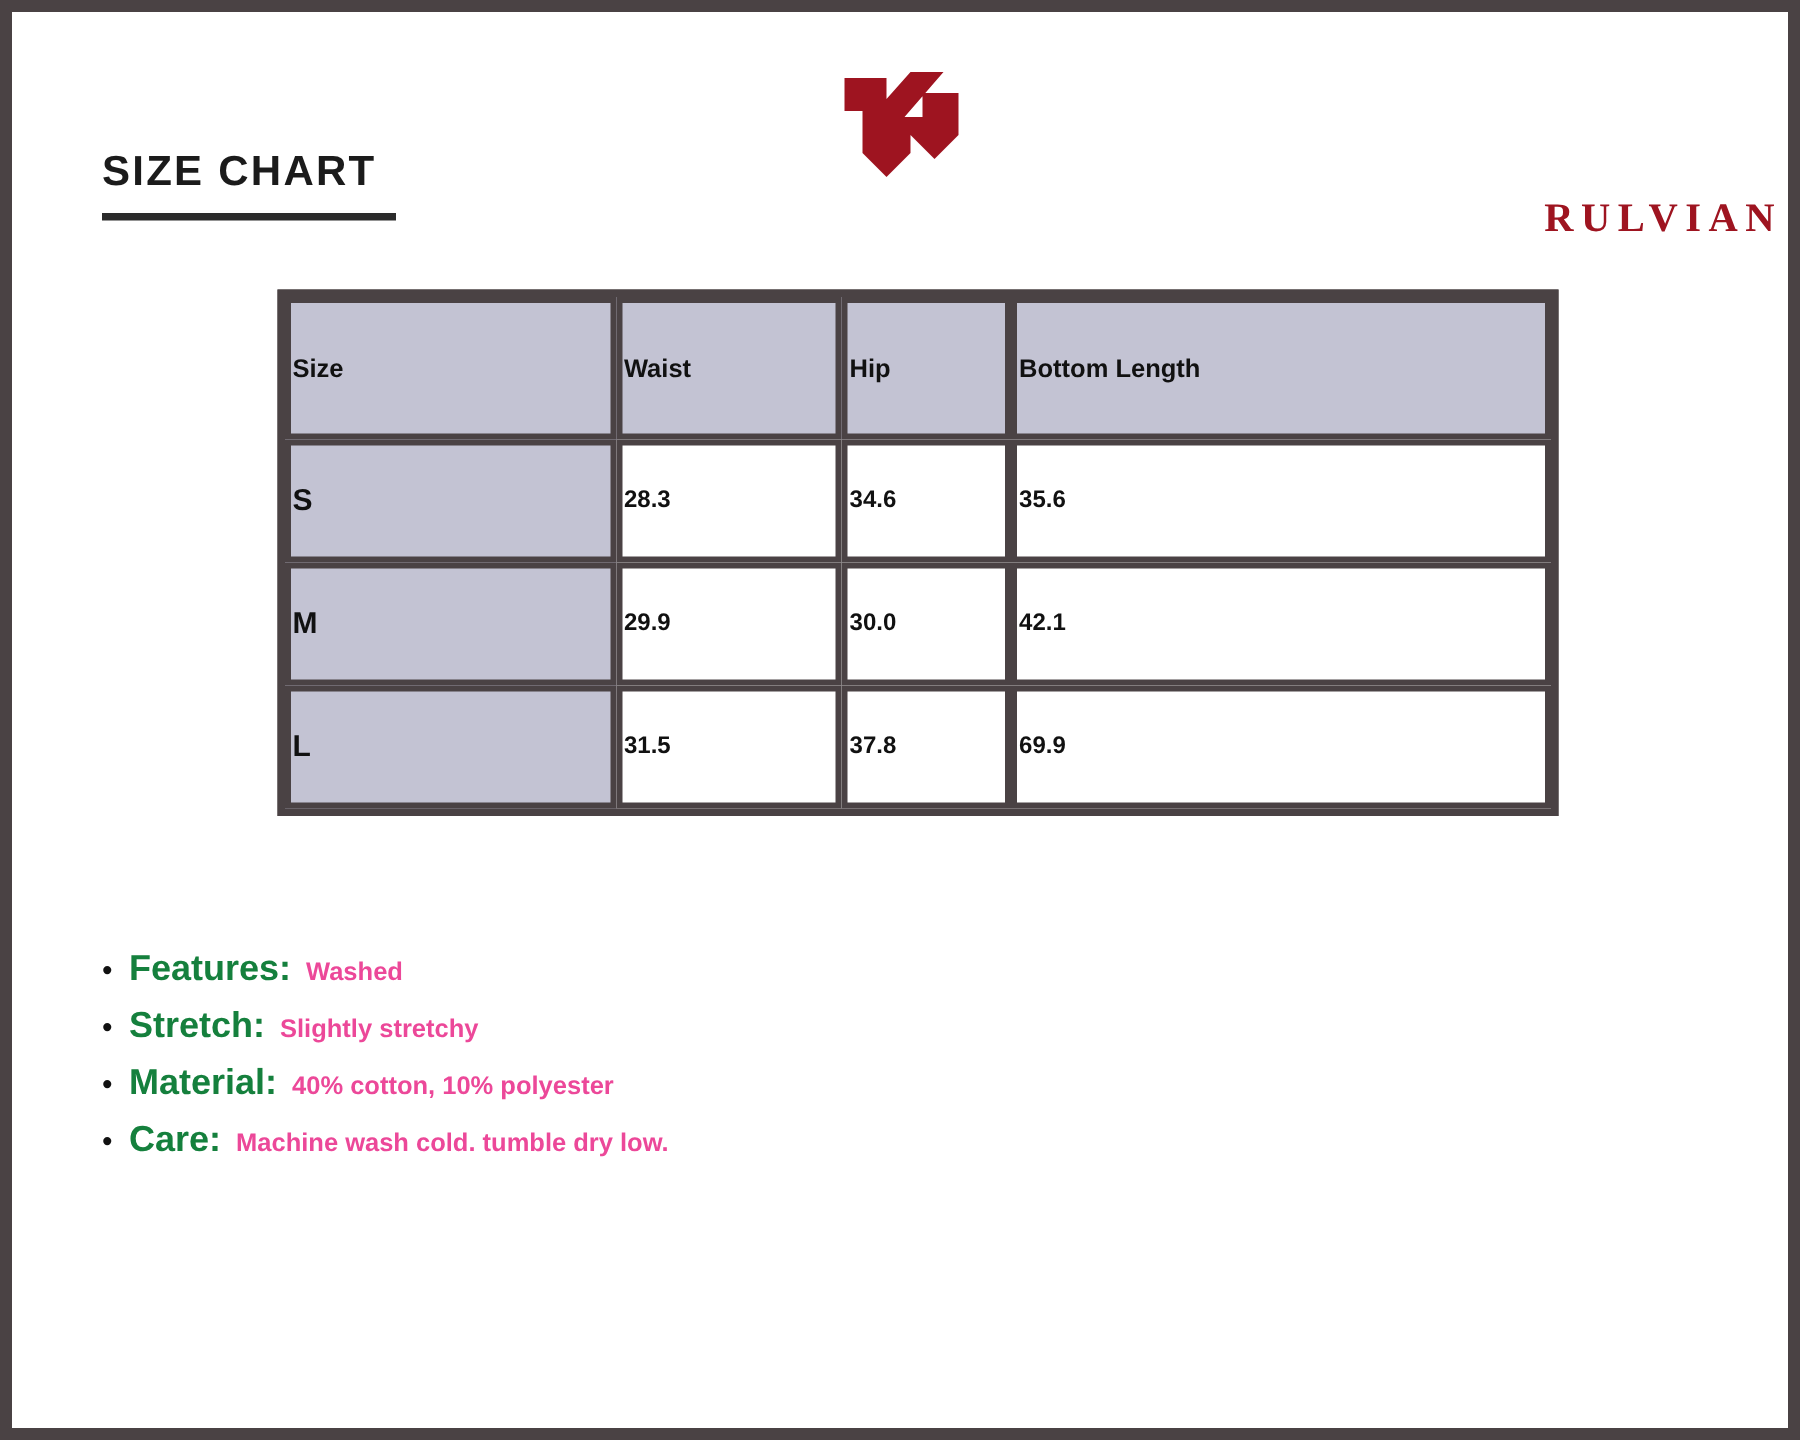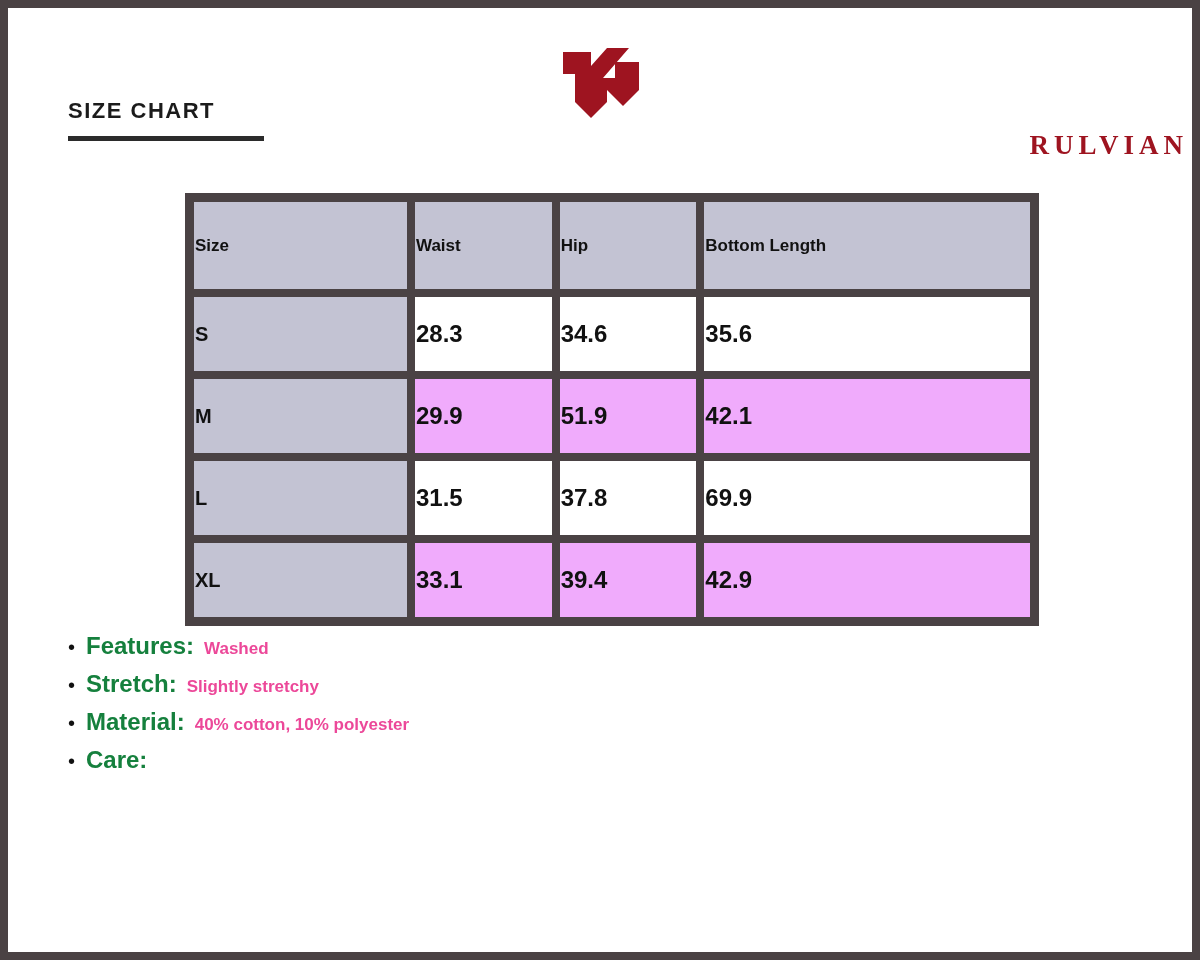--- a/index.html
+++ b/index.html
@@ -35,21 +35,21 @@
     height: 100%;
   }
 
   
   .title-block {
     position: absolute;
     left: 56px;
     top: 86px;
   }
   .title {
-    font-size: 22px;
+    font-size: 28px;
     font-weight: bold;
     letter-spacing: 1.5px;
     color: #1b1b1b;
     font-family: "Liberation Sans", sans-serif;
   }
   .title-rule {
     margin-top: 12px;
     width: 196px;
     height: 5px;
     background: #2b2b2b;
@@ -105,25 +105,25 @@
     height: 85px;
   }
   td.size-cell {
     background: #c3c3d3;
     font-size: 20px;
     height: 72px;
     width: 211px;
   }
   td.val-cell {
     background: #ffffff;
-    font-size: 24px;
+    font-size: 16px;
     height: 72px;
   }
   tr.alt td.val-cell {
-    background: #f0abfc;
+    background: #ffffff;
   }
 
   
   .info {
     position: absolute;
     left: 56px;
     top: 620px;
     width: 1000px;
   }
   .info-row {
@@ -188,35 +188,29 @@
             </tr>
             <tr>
               <td class="size-cell">S</td>
               <td class="val-cell">28.3</td>
               <td class="val-cell">34.6</td>
               <td class="val-cell">35.6</td>
             </tr>
             <tr class="alt">
               <td class="size-cell">M</td>
               <td class="val-cell">29.9</td>
-              <td class="val-cell">51.9</td>
+              <td class="val-cell">30.0</td>
               <td class="val-cell">42.1</td>
             </tr>
             <tr>
               <td class="size-cell">L</td>
               <td class="val-cell">31.5</td>
               <td class="val-cell">37.8</td>
               <td class="val-cell">69.9</td>
             </tr>
-            <tr class="alt">
-              <td class="size-cell">XL</td>
-              <td class="val-cell">33.1</td>
-              <td class="val-cell">39.4</td>
-              <td class="val-cell">42.9</td>
-            </tr>
           </tbody>
         </table>
       </div>
 
       <div class="info">
         <div class="info-row">
           <span class="bullet">•</span>
           <span class="info-label">Features:</span>
           <span class="info-value">Washed</span>
         </div>
@@ -226,18 +220,19 @@
           <span class="info-value">Slightly stretchy</span>
         </div>
         <div class="info-row">
           <span class="bullet">•</span>
           <span class="info-label">Material:</span>
           <span class="info-value">40% cotton, 10% polyester</span>
         </div>
         <div class="info-row">
           <span class="bullet">•</span>
           <span class="info-label">Care:</span>
+          <span class="info-value">Machine wash cold. tumble dry low.</span>
         </div>
       </div>
 
     </div>
   </div>
 </div>
 
 </body></html>

